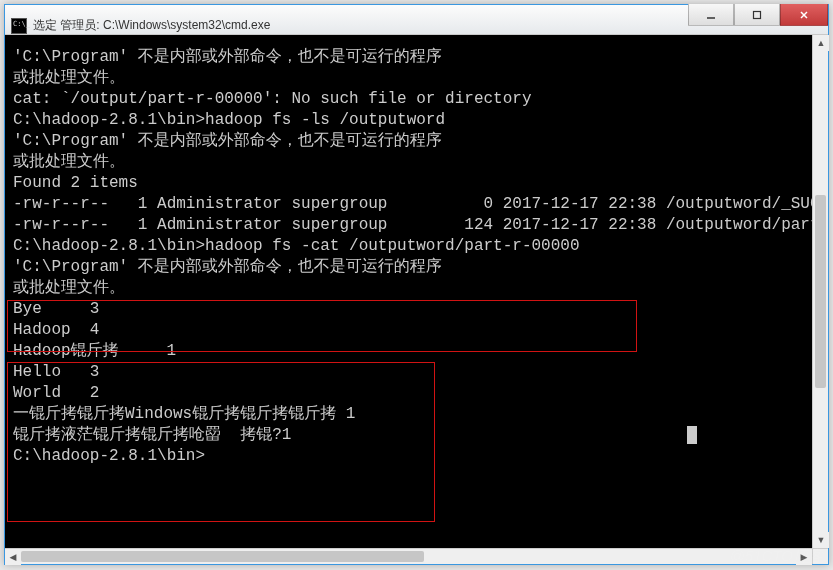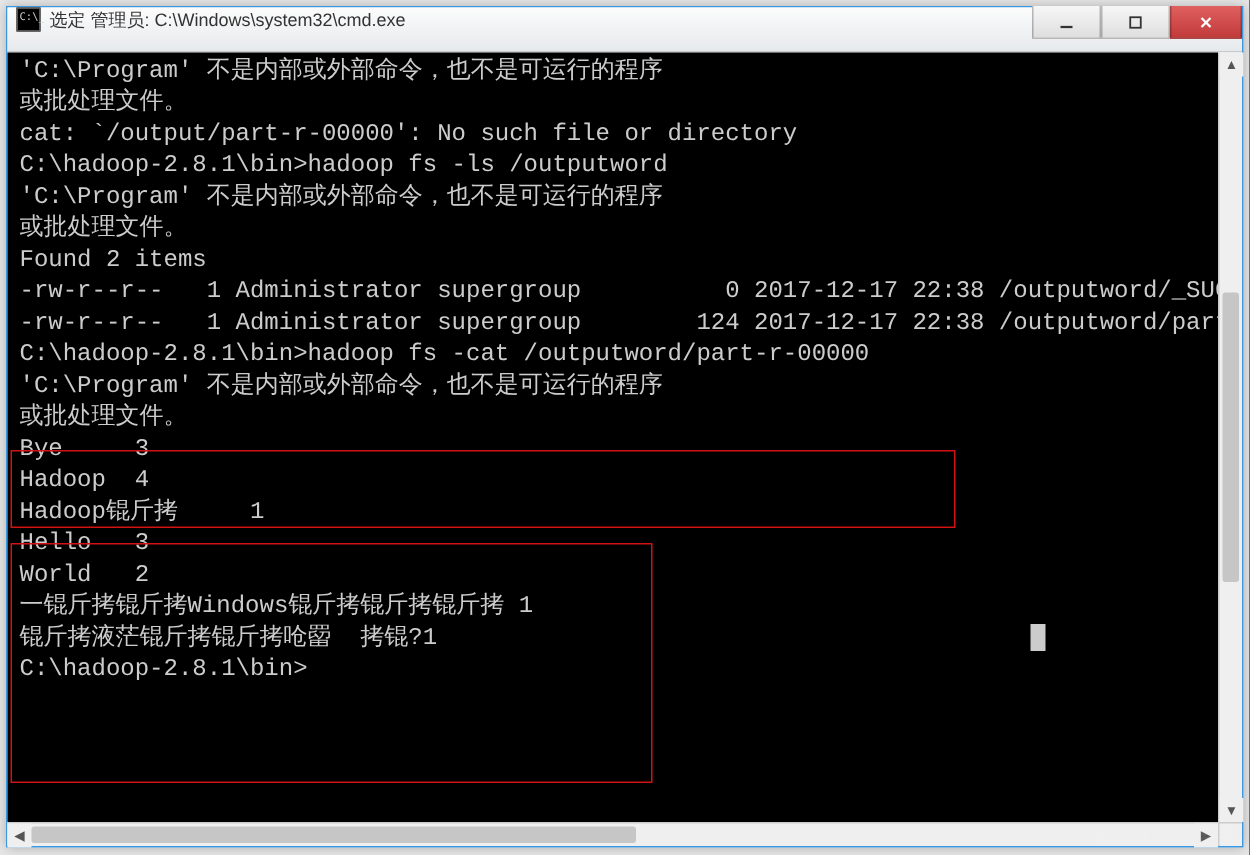--- a/index.html
+++ b/index.html
@@ -19,21 +19,21 @@
       background: #fff;
       box-shadow: 0 0 8px rgba(0,0,0,.25);
       display: flex;
       flex-direction: column;
     }
     .titlebar {
       height: 30px;
       background: linear-gradient(#fcfcfc,#e6e9ec);
       border-bottom: 1px solid #c9c9c9;
       display: flex;
-      align-items: flex-start;
+      align-items: flex-end;
       font-size: 12px;
       color: #333;
     }
     .title-icon {
       width: 16px; height: 16px;
       margin: 0 6px;
       background: #000;
       border: 1px solid #555;
       position: relative;
       display:inline-block;
@@ -87,21 +87,21 @@
       position:absolute; right:0; bottom:0; width:16px; height:16px;
       background:#efefef; border-top:1px solid #ccc; border-left:1px solid #ccc;
     }
     .terminal {
       position:absolute;
       left:0; top:30px; right:16px; bottom:16px;
       background:#000;
       color:#ccc;
       font: 16px/21px Consolas,"Courier New",monospace;
       white-space: pre;
-      padding: 2px 6px 4px 8px;
+      padding: 12px 6px 4px 8px;
       overflow:hidden;
     }
     .annot-box {
       position:absolute;
       border:1px solid #d11313;
       pointer-events:none;
     }
     .cursor {
       display:inline-block;
       width:10px; height:18px;

